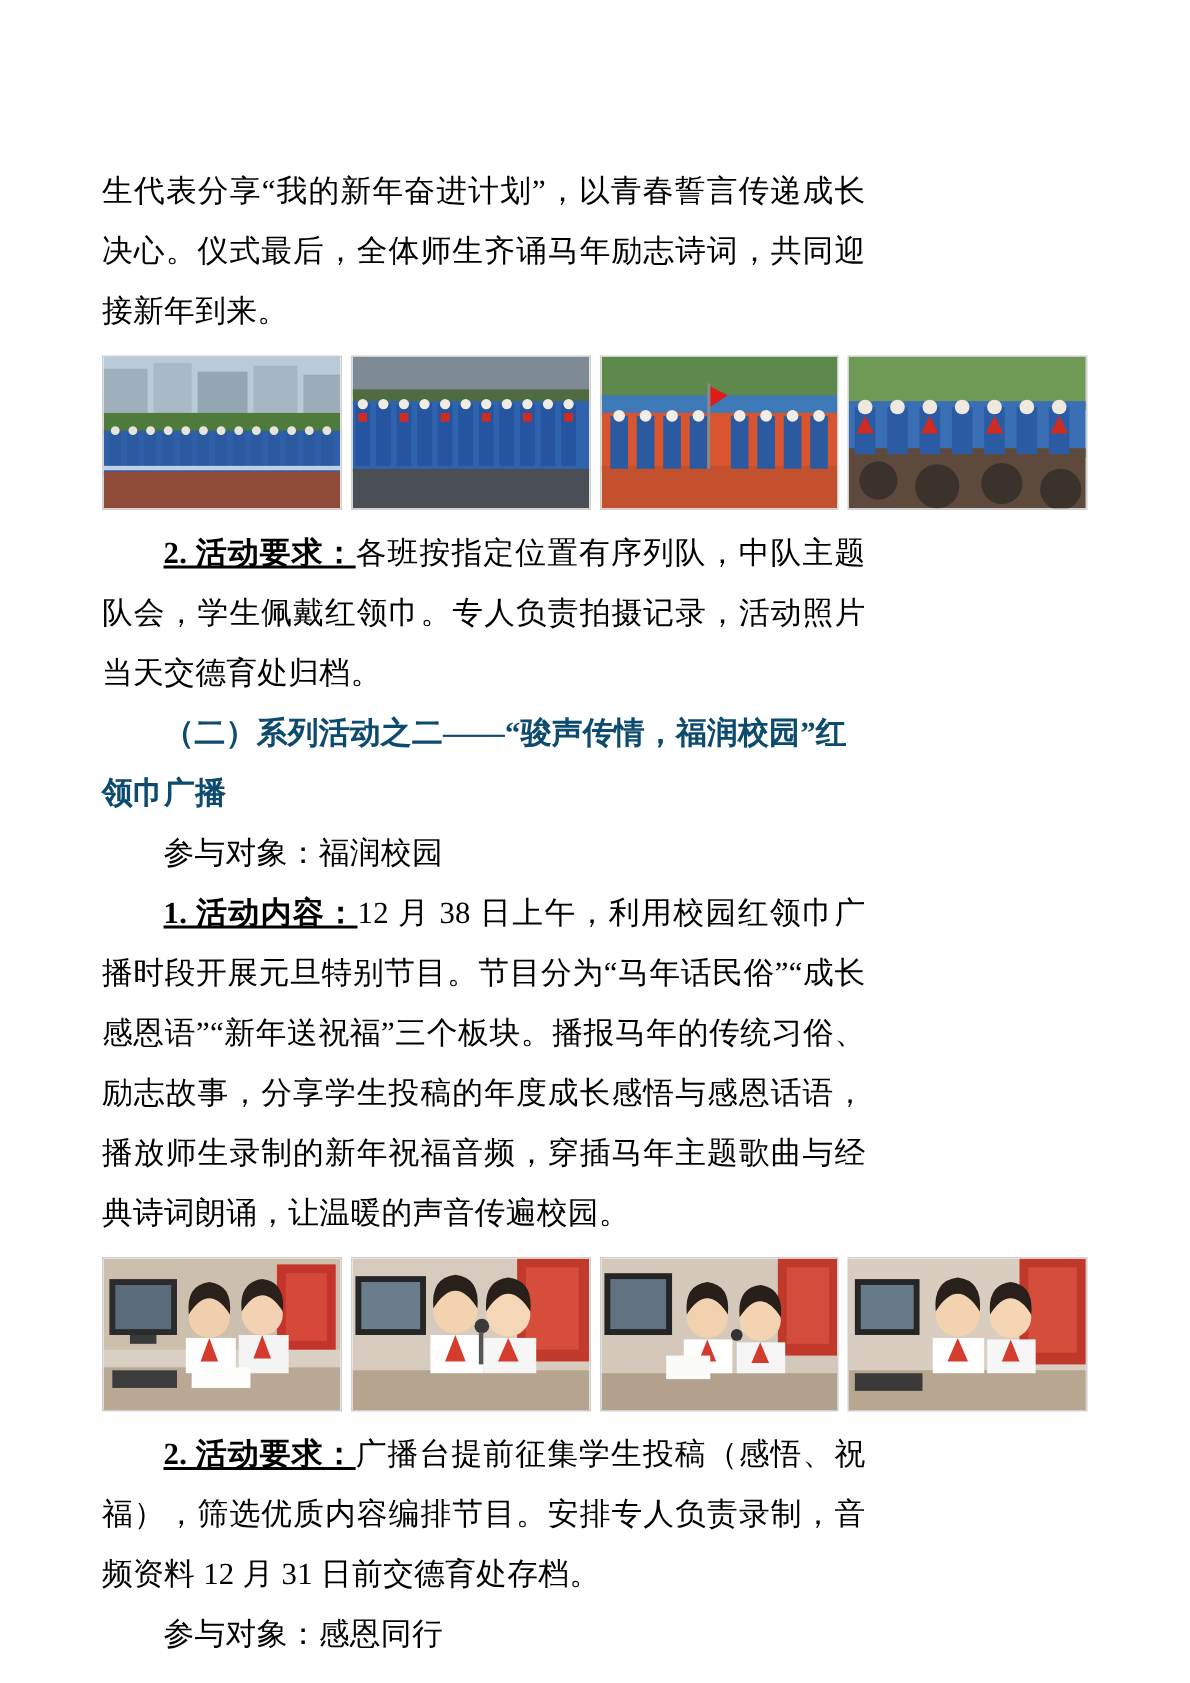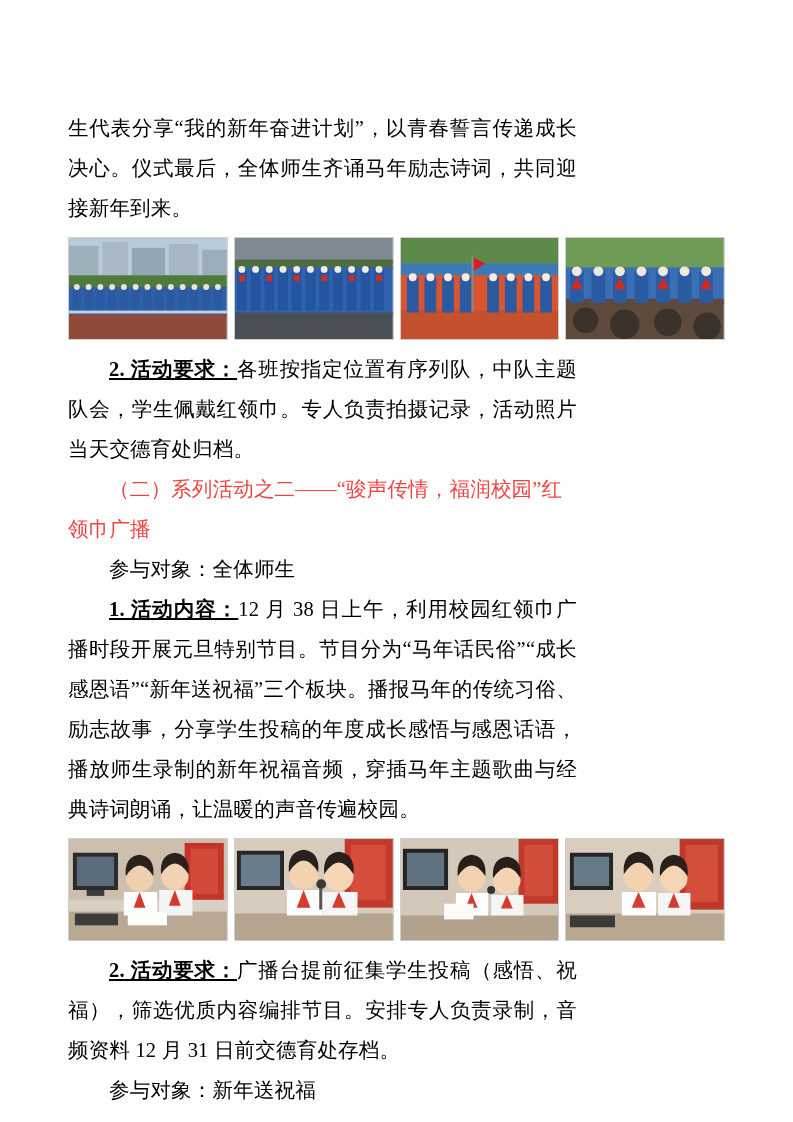--- a/index.html
+++ b/index.html
@@ -29,22 +29,22 @@
     text-align: justify;
     text-justify: inter-ideograph;
     margin: 0;
     letter-spacing: 0.2px;
   }
   .para.indent {
     text-indent: 41px;
   }
   .bold { font-weight: bold; text-decoration: underline; }
   .heading-red {
-    color: #ef4444;
-    font-weight: normal;
+    color: #0c4a6e;
+    font-weight: bold;
     font-size: 20.5px;
     line-height: 40px;
     text-indent: 41px;
     margin: 0;
     letter-spacing: 0.2px;
   }
   .photo-row {
     display: flex;
     gap: 6px;
     margin: 9px 0 9px 0;
@@ -221,21 +221,21 @@
             <circle cx="144" cy="90" r="14"></circle>
         </g>
       </svg>
     </div>
   </div>
 
   <p class="para indent"><span class="bold">2. 活动要求：</span><span>各班按指定位置有序列队，中队主题队会，学生佩戴红领巾。专人负责拍摄记录，活动照片当天交德育处归档。</span></p>
 
   <p class="heading-red">（二）系列活动之二——“骏声传情，福润校园”红领巾广播</p>
 
-  <p class="para indent"><span>参与对象：</span><span>全体师生</span></p>
+  <p class="para indent"><span>参与对象：</span><span>福润校园</span></p>
 
   <p class="para indent"><span class="bold">1. 活动内容：</span><span>12 月 38 日上午，利用校园红领巾广播时段开展元旦特别节目。节目分为“马年话民俗”“成长感恩语”“新年送祝福”三个板块。播报马年的传统习俗、励志故事，分享学生投稿的年度成长感悟与感恩话语，播放师生录制的新年祝福音频，穿插马年主题歌曲与经典诗词朗诵，让温暖的声音传遍校园。</span></p>
 
   <div class="photo-row">
     <div class="photo">
       <svg viewBox="0 0 161 103" preserveAspectRatio="none">
         <rect x="0" y="0" width="161" height="103" fill="#d9cfc2"></rect>
         <rect x="0" y="0" width="161" height="62" fill="#cdbfae"></rect>
         <rect x="118" y="4" width="40" height="58" fill="#c4342a"></rect>
         <rect x="124" y="10" width="28" height="46" fill="#d4493a"></rect>
@@ -312,16 +312,16 @@
         <path d="M96 38 q14 -22 28 0 q2 -20 -14 -22 q-16 2 -14 22z" fill="#2a201b"></path>
         <rect x="94" y="55" width="33" height="23" fill="#f6f6f6"></rect>
         <polygon points="110,55 116,70 104,70" fill="#d43c2d"></polygon>
       </svg>
     </div>
   </div>
 
   <p class="para indent"><span class="bold">2. 活动要求：</span><span>广播台提前征集学生投稿（感悟、祝福），筛选优质内容编排节目。安排专人负责录制，音频资料 12 月 31 日前交德育处存档。</span></p>
 
 
-  <p class="para indent"><span>参与对象：</span><span>新年送祝福</span></p>
+  <p class="para indent"><span>参与对象：</span><span>感恩同行</span></p>
 
 
 </div>
 
 </body></html>

